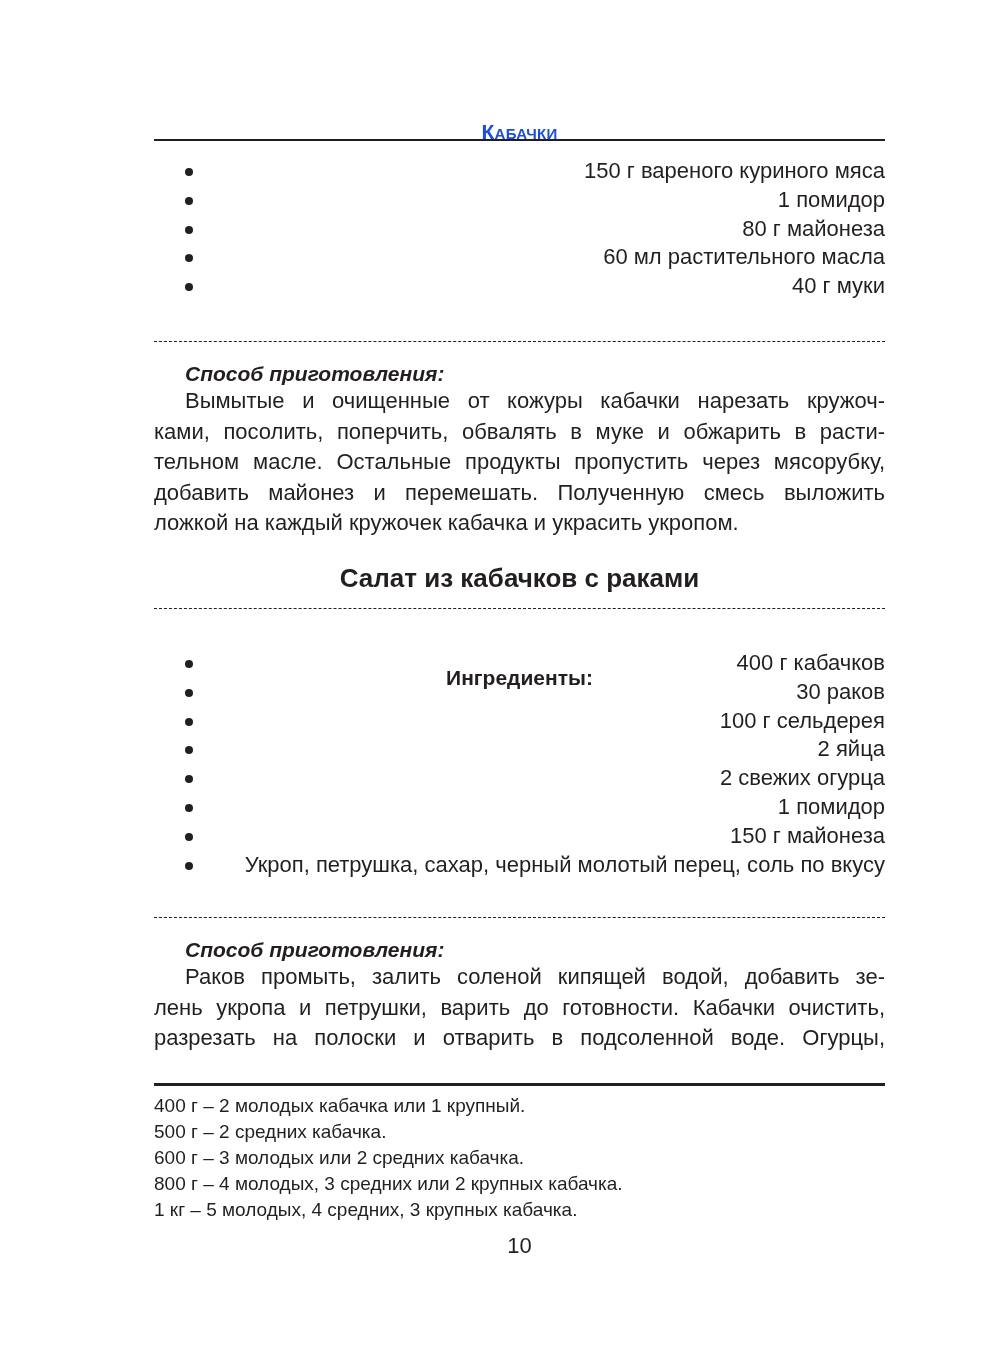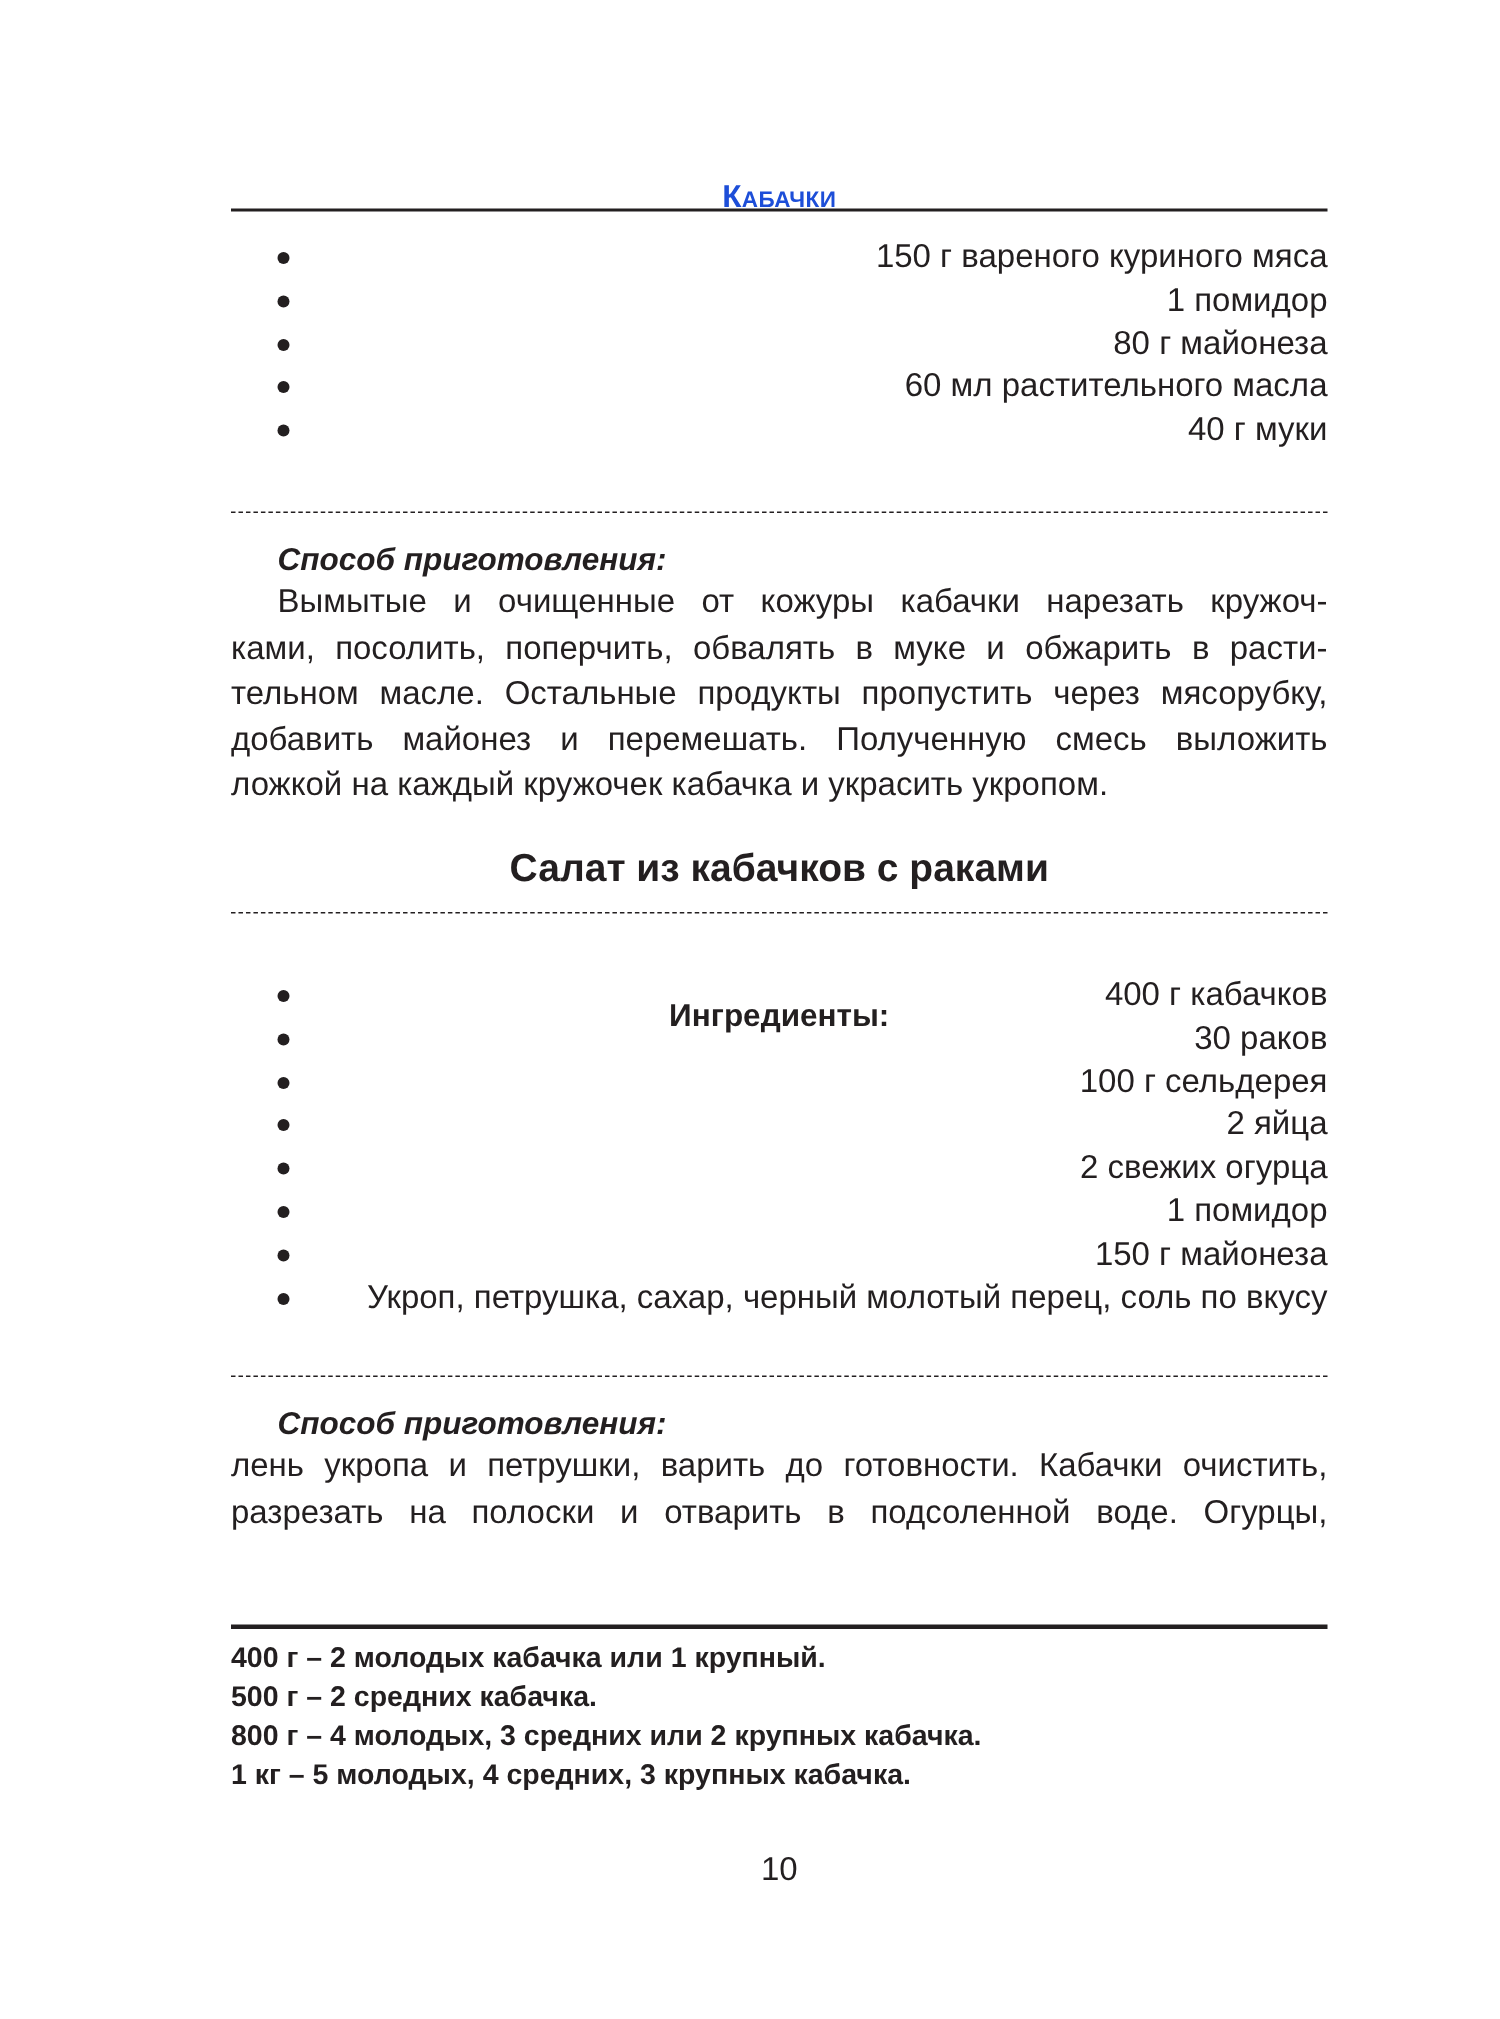--- a/index.html
+++ b/index.html
@@ -15,21 +15,21 @@
   .dash { position: absolute; left: 0; width: 731px; border-top: 1.5px dashed #231f20; }
   .method-label { position: absolute; left: 31px; font-size: 21px; font-weight: bold; font-style: italic; }
   .para { position: absolute; left: 0; width: 731px; font-size: 22px; line-height: 30.5px; text-align: justify; }
   .para .l { display: block; text-align: justify; text-align-last: justify; white-space: nowrap; }
   .para .l.first { padding-left: 31px; }
   .para .l.last { text-align-last: left; }
   .recipe-title { position: absolute; left: 0; width: 731px; text-align: center; font-size: 26px; font-weight: bold; }
   .ing-heading { position: absolute; left: 0; width: 731px; text-align: center; font-size: 21px; font-weight: bold; margin-top: 44px; }
   .foot-rule { position: absolute; top: 1083px; left: 0; width: 731px; border-top: 3px solid #231f20; }
   .footnotes { position: absolute; top: 1093px; left: 0; width: 731px; font-size: 19px; line-height: 26px; }
-  .footnotes div { white-space: nowrap; font-weight: bold; }
+  .footnotes div { white-space: nowrap; }
   .page-num { position: absolute; top: 1233px; left: 0; width: 731px; text-align: center; font-size: 22px; }
 </style>
 </head>
 <body>
 
 <div class="page">
 
   <div class="running-head">Кабачки</div>
   <div class="head-rule"></div>
 
@@ -64,26 +64,28 @@
     <li>2 свежих огурца</li>
     <li>1 помидор</li>
     <li>150 г майонеза</li>
     <li>Укроп, петрушка, сахар, черный молотый перец, соль по вкусу</li>
   </ul>
 
   <div class="dash" style="top:917px;"></div>
 
   <div class="method-label" style="top:938px;">Способ приготовления:</div>
   <div class="para" style="top:962px;">
+    <span class="l first">Раков промыть, залить соленой кипящей водой, добавить зе-</span>
     <span class="l">лень укропа и петрушки, варить до готовности. Кабачки очистить,</span>
     <span class="l">разрезать на полоски и отварить в подсоленной воде. Огурцы,</span>
   </div>
 
   <div class="foot-rule"></div>
   <div class="footnotes">
     <div>400 г – 2 молодых кабачка или 1 крупный.</div>
     <div>500 г – 2 средних кабачка.</div>
+    <div>600 г – 3 молодых или 2 средних кабачка.</div>
     <div>800 г – 4 молодых, 3 средних или 2 крупных кабачка.</div>
     <div>1 кг – 5 молодых, 4 средних, 3 крупных кабачка.</div>
   </div>
 
   <div class="page-num">10</div>
 </div>
 
 </body></html>

